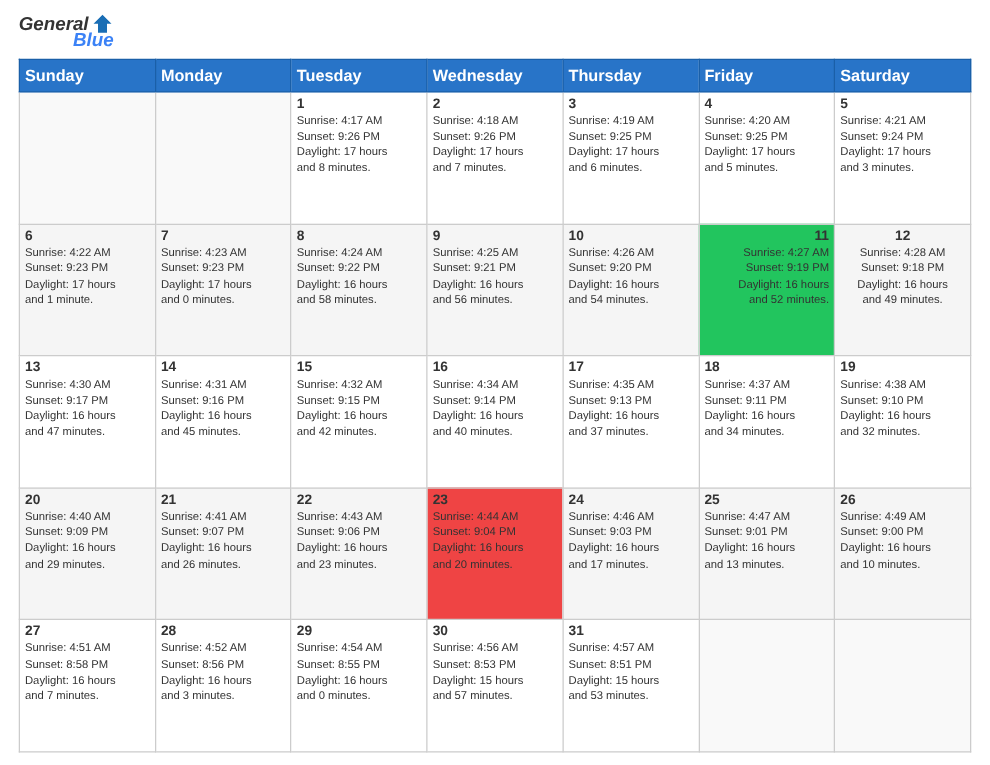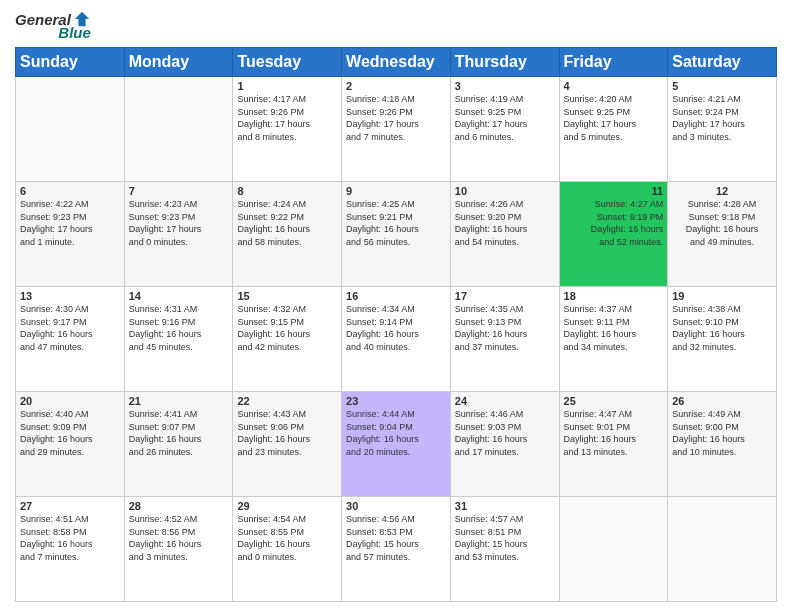--- a/index.html
+++ b/index.html
@@ -44,21 +44,21 @@
     .calendar {
       flex: 1;
       border: 1px solid #ccc;
       border-collapse: collapse;
       width: 100%;
       table-layout: fixed;
     }
     .calendar th {
       background-color: #2874c8;
       color: #fff;
-      font-size: 16px;
+      font-size: 13px;
       font-weight: bold;
       padding: 5px 4px;
       text-align: left;
       border: 1px solid #1a5fa8;
     }
     .calendar td {
       border: 1px solid #ccc;
       vertical-align: top;
       padding: 3px 4px;
       font-size: 9.5px;
@@ -102,21 +102,21 @@
 
 <div class="page">
   <div class="header">
     <div class="logo-wrap">
       <div class="logo-row">
         <span style="font-size:15px;font-weight:bold;color:#333;">General</span>
         <svg class="logo-icon" viewBox="0 0 20 20">
           <polygon points="10,2 18,10 14,10 14,18 6,18 6,10 2,10" fill="#1a6eb5"></polygon>
         </svg>
       </div>
-      <span style="font-size:15px;font-weight:bold;color:#0f766e;margin-top:-4px;">Blue</span>
+      <span style="font-size:15px;font-weight:bold;color:#3b82f6;margin-top:-4px;">Blue</span>
     </div>
     <div class="title-block">
     </div>
   </div>
 
   <table class="calendar">
     <thead>
       <tr>
       <th>Sunday</th>
           <th>Monday</th>
@@ -284,21 +284,21 @@
 Daylight: 16 hours
 and 26 minutes.</div>
           </td>
           <td style="background: rgb(245, 245, 245);">
             <span class="day-num">22</span>
             <div class="day-info" style="white-space: pre-line;">Sunrise: 4:43 AM
 Sunset: 9:06 PM
 Daylight: 16 hours
 and 23 minutes.</div>
           </td>
-          <td style="background: #c4b5fd;">
+          <td style="background: #ef4444;">
             <span class="day-num">23</span>
             <div class="day-info" style="white-space: pre-line;">Sunrise: 4:44 AM
 Sunset: 9:04 PM
 Daylight: 16 hours
 and 20 minutes.</div>
           </td>
           <td style="background: rgb(245, 245, 245);">
             <span class="day-num">24</span>
             <div class="day-info" style="white-space: pre-line;">Sunrise: 4:46 AM
 Sunset: 9:03 PM

